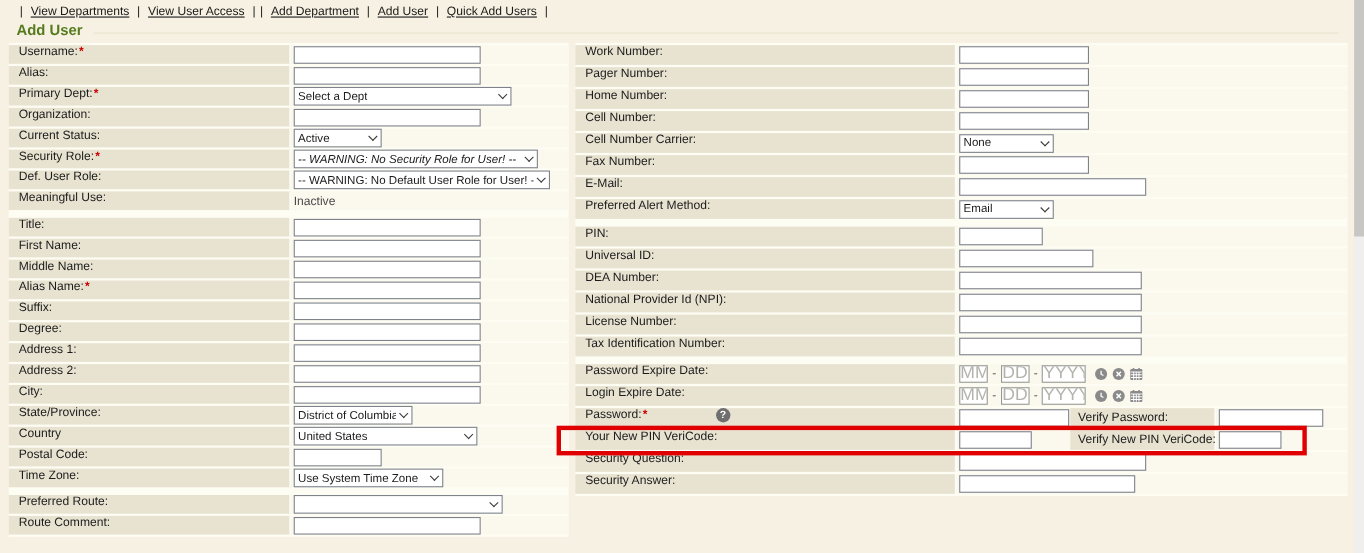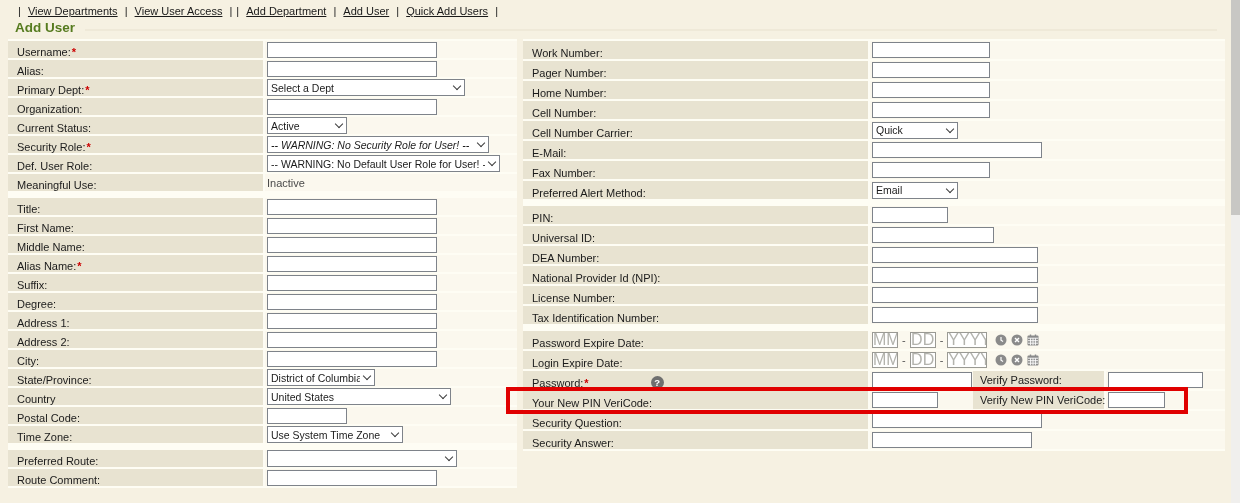--- a/index.html
+++ b/index.html
@@ -20,21 +20,21 @@
   .heading-row{display:flex;align-items:center;margin:3px 14px 4px 15px;}
   .heading-row h1{margin:0;font-size:13.5px;font-weight:bold;color:var(--accent);}
   .hline{flex:1;height:2px;background:#efe9d8;margin-left:10px;margin-top:5px;}
   .forms{display:flex;align-items:flex-start;padding-left:8px;gap:6px;}
   .formtable{background:var(--table-bg);padding-top:2px;}
   .formtable.left{width:509px;}
   .formtable.right{width:702px;}
   .row{display:flex;align-items:stretch;margin-bottom:2px;height:17px;}
   .formtable.right .row{height:18px;}
   .row.gap-after{margin-bottom:7px;}
-  .label-cell{background:var(--label-bg);display:flex;align-items:flex-end;
+  .label-cell{background:var(--label-bg);display:flex;align-items:flex-start;
     padding-left:9px;border-right:2px solid #fdfcf4;white-space:nowrap;overflow:hidden;}
   .formtable.left .label-cell{width:257px;}
   .formtable.right .label-cell{width:347px;}
   .label-cell2{background:var(--label-bg);display:flex;align-items:center;
     padding-left:7px;border-right:2px solid #fdfcf4;width:133px;white-space:nowrap;}
   .value-cell{flex:1;background:var(--row-bg);display:flex;align-items:center;padding-left:2px;gap:3px;}
   .mini-value{width:103px;background:var(--row-bg);display:flex;align-items:center;padding-left:2px;}
   .req{color:#cc0000;font-weight:bold;margin-left:1px;}
   input.tx{height:16px;border:1px solid var(--border);background:#fff;
     font-family:"Liberation Sans",sans-serif;font-size:11px;padding:0 2px;}
@@ -234,21 +234,21 @@
               <span class="val">District of Columbia</span>
               <span class="chev"></span>
             </div>
           </div>
         </div>
         <div class="row">
           <div class="label-cell">
             <span>Country</span>
           </div>
           <div class="value-cell">
-            <div class="sel" style="width: 184px; text-align: right;">
+            <div class="sel" style="width: 167px; text-align: right;">
               <span class="val">United States</span>
               <span class="chev"></span>
             </div>
           </div>
         </div>
         <div class="row">
           <div class="label-cell">
             <span>Postal Code:</span>
           </div>
           <div class="value-cell">
@@ -318,39 +318,39 @@
           <div class="value-cell">
             <input class="tx" type="text" style="width: 118px;">
           </div>
         </div>
         <div class="row">
           <div class="label-cell">
             <span>Cell Number Carrier:</span>
           </div>
           <div class="value-cell">
             <div class="sel" style="width: 86px;">
-              <span class="val">Quick</span>
-              <span class="chev"></span>
-            </div>
+              <span class="val">None</span>
+              <span class="chev"></span>
+            </div>
+          </div>
+        </div>
+        <div class="row">
+          <div class="label-cell">
+            <span>Fax Number:</span>
+          </div>
+          <div class="value-cell">
+            <input class="tx" type="text" style="width: 118px;">
           </div>
         </div>
         <div class="row">
           <div class="label-cell">
             <span>E-Mail:</span>
           </div>
           <div class="value-cell">
             <input class="tx" type="text" style="width: 170px;">
-          </div>
-        </div>
-        <div class="row">
-          <div class="label-cell">
-            <span>Fax Number:</span>
-          </div>
-          <div class="value-cell">
-            <input class="tx" type="text" style="width: 118px;">
           </div>
         </div>
         <div class="row gap-after">
           <div class="label-cell">
             <span>Preferred Alert Method:</span>
           </div>
           <div class="value-cell">
             <div class="sel" style="width: 86px;">
               <span class="val">Email</span>
               <span class="chev"></span>

